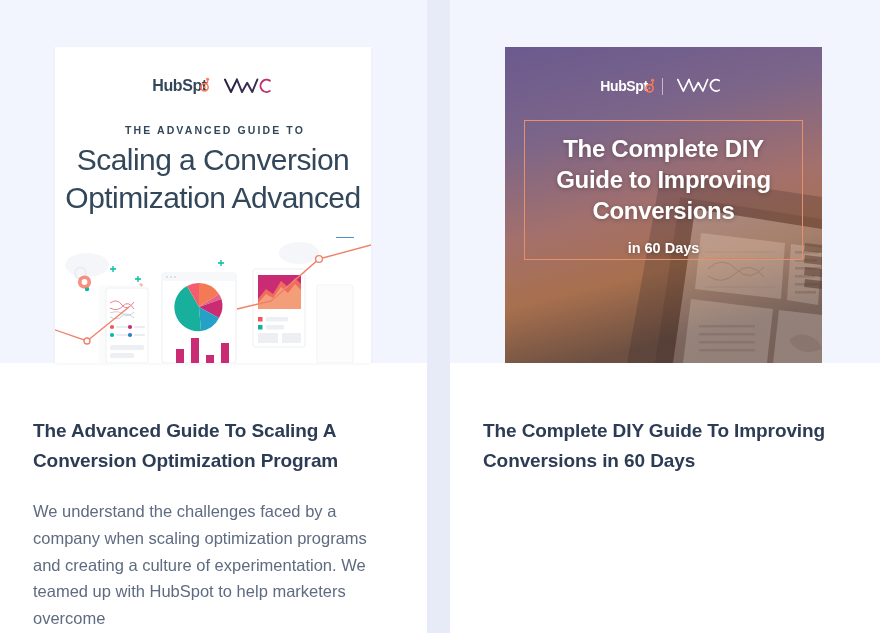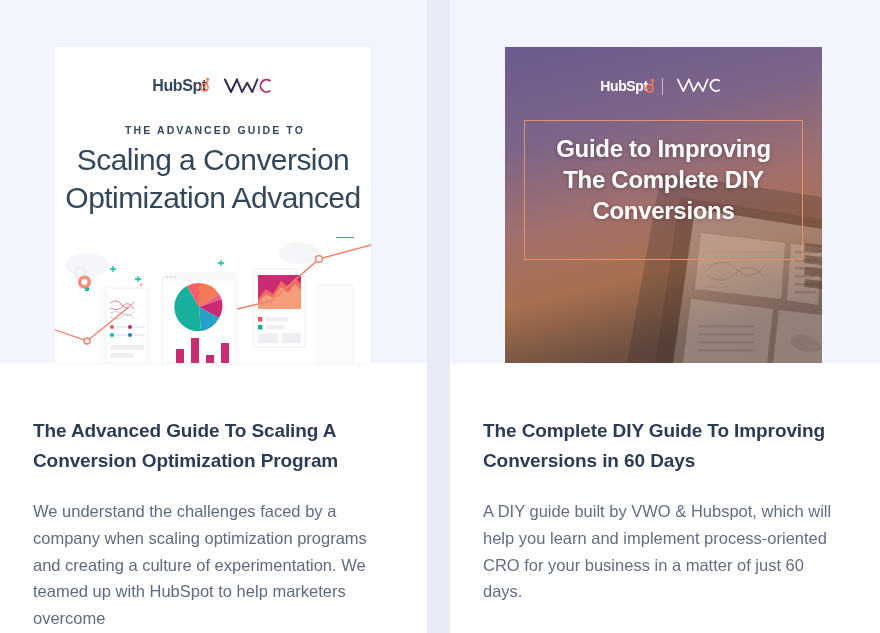--- a/index.html
+++ b/index.html
@@ -422,26 +422,26 @@
               <path d="M1 2 L7.5 15.5 L14 2" fill="none" stroke="#ffffff" stroke-width="2" stroke-linecap="round" stroke-linejoin="round"></path>
               <path d="M14 2 L19.5 15.5 L25 5.5 L30.5 15.5 L36 2" fill="none" stroke="#ffffff" stroke-width="2" stroke-linecap="round" stroke-linejoin="round"></path>
               <path d="M49.5 3.2 A6.6 6.6 0 1 0 49.5 14.4" fill="none" stroke="#ffffff" stroke-width="2" stroke-linecap="round"></path>
             </svg>
           </span>
         </div>
 
         <div class="frame-b"></div>
 
         <div class="title-b">
+          <div>The Complete DIY</div>
           <div>Guide to Improving</div>
-          <div>The Complete DIY</div>
           <div>Conversions</div>
         </div>
+        <div class="subtitle-b">in 60 Days</div>
       </div>
     </div>
 
     <div class="body-text">
       <div class="card-heading">The Complete DIY Guide To Improving Conversions in 60 Days</div>
-      <div class="card-desc desc-right">A DIY guide built by VWO &amp; Hubspot, which will help you learn and implement process-oriented CRO for your business in a matter of just 60 days.</div>
     </div>
   </div>
 
 </div>
 
 </body></html>

